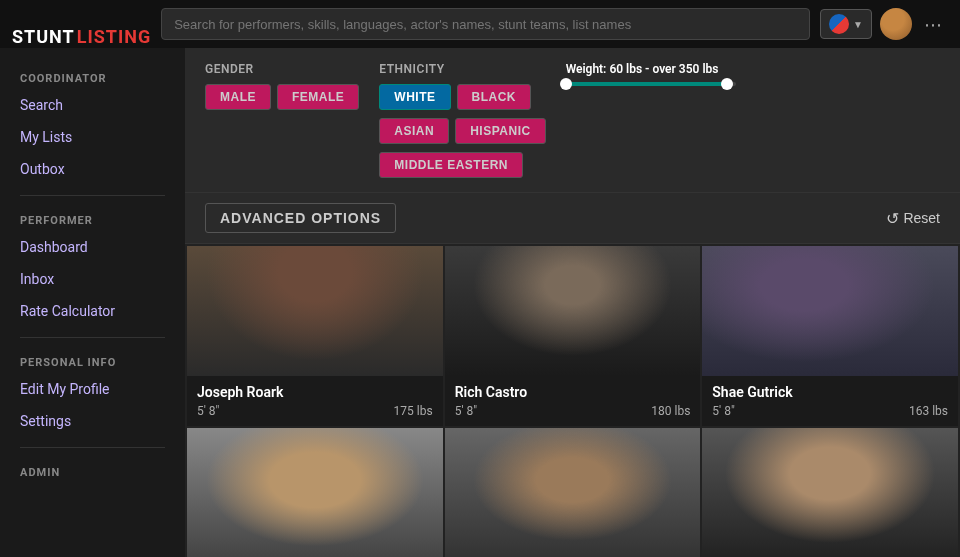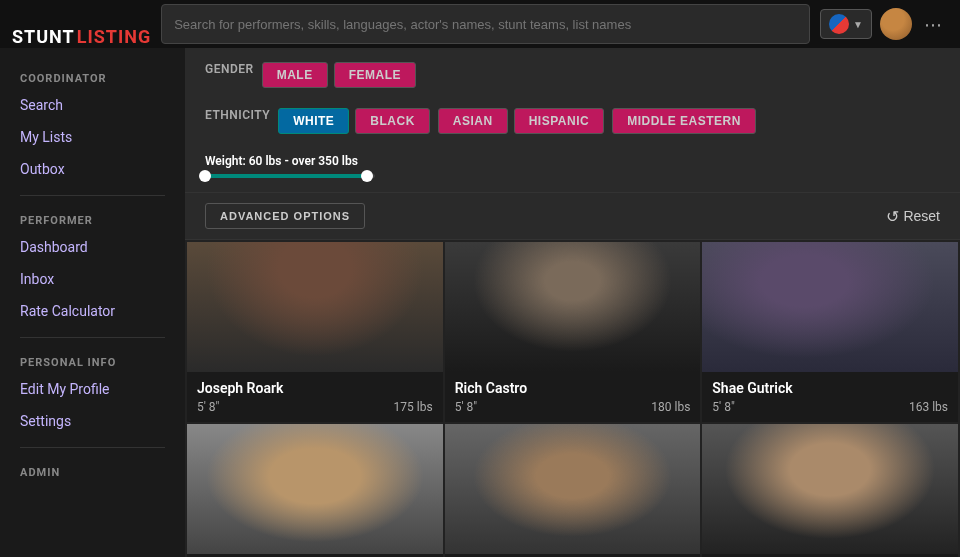--- a/index.html
+++ b/index.html
@@ -35,21 +35,21 @@
       margin-top: 24px;
     }
     .logo-stunt { color: #fff; }
     .logo-listing { color: #e53935; }
 
     .search-bar {
       flex: 1;
       background: #2a2a2a;
       border: 1px solid #444;
       border-radius: 4px;
-      height: 40px;
+      height: 32px;
       padding: 0 12px;
       color: #ec4899;
       font-size: 13px;
     }
     .nav-right {
       display: flex;
       align-items: center;
       gap: 8px;
     }
     .flag-btn {
@@ -138,21 +138,21 @@
     
     .filter-bar {
       background: #2a2a2a;
       padding: 14px 20px;
       display: flex;
       align-items: flex-start;
       gap: 20px;
       flex-wrap: wrap;
       border-bottom: 1px solid #333;
     }
-    .filter-group { display: flex; flex-direction: row; gap: 8px; }
+    .filter-group { display: flex; flex-direction: column; gap: 8px; }
     .filter-group-title {
       font-size: 12px;
       color: #aaa;
       font-weight: 600;
       text-transform: uppercase;
       letter-spacing: 0.5px;
     }
     .filter-buttons { display: flex; gap: 6px; flex-wrap: wrap; }
     .filter-btn {
       background: #be185d;
@@ -207,21 +207,21 @@
       display: flex;
       align-items: center;
       justify-content: space-between;
       border-bottom: 1px solid #333;
     }
     .advanced-btn {
       background: transparent;
       border: 1px solid #555;
       color: #ccc;
       padding: 6px 14px;
-      font-size: 11px;
+      font-size: 14px;
       border-radius: 3px;
       cursor: pointer;
       text-transform: uppercase;
       font-weight: 700;
       letter-spacing: 1px;
     }
     .reset-btn {
       display: flex;
       align-items: center;
       gap: 4px;

